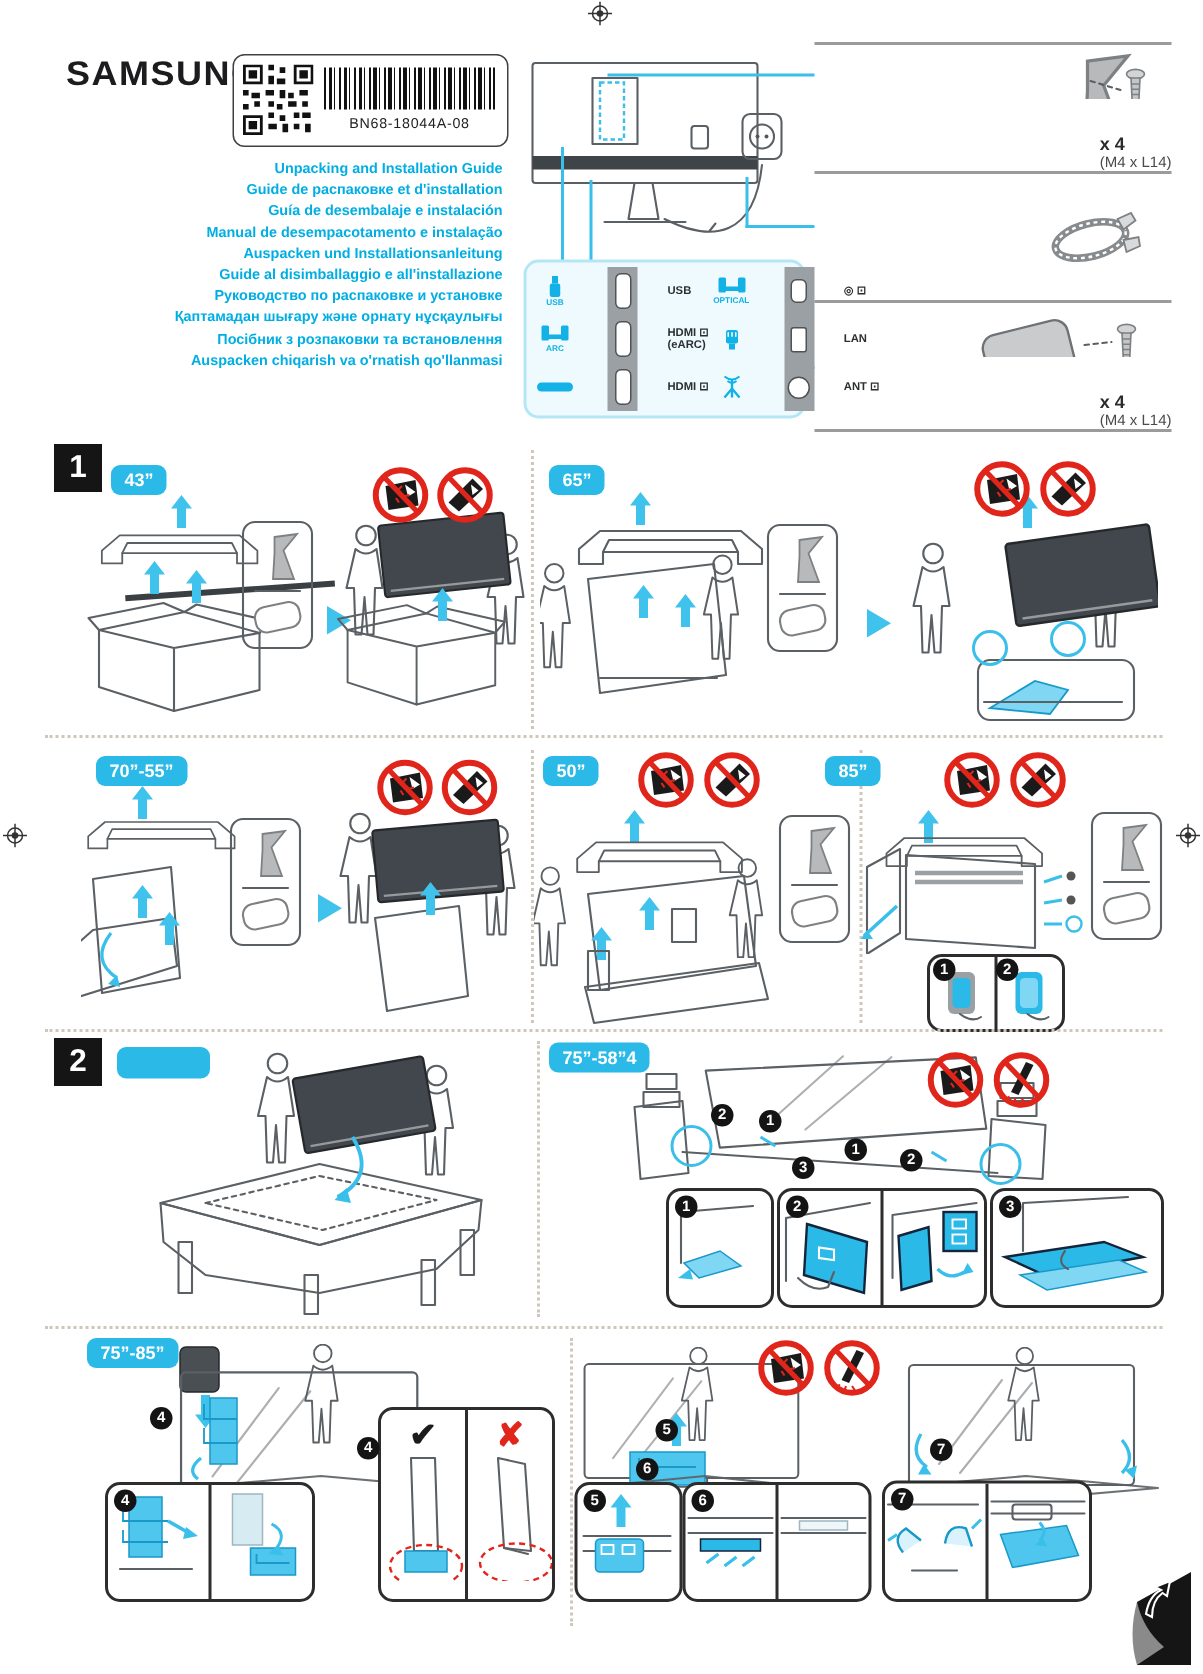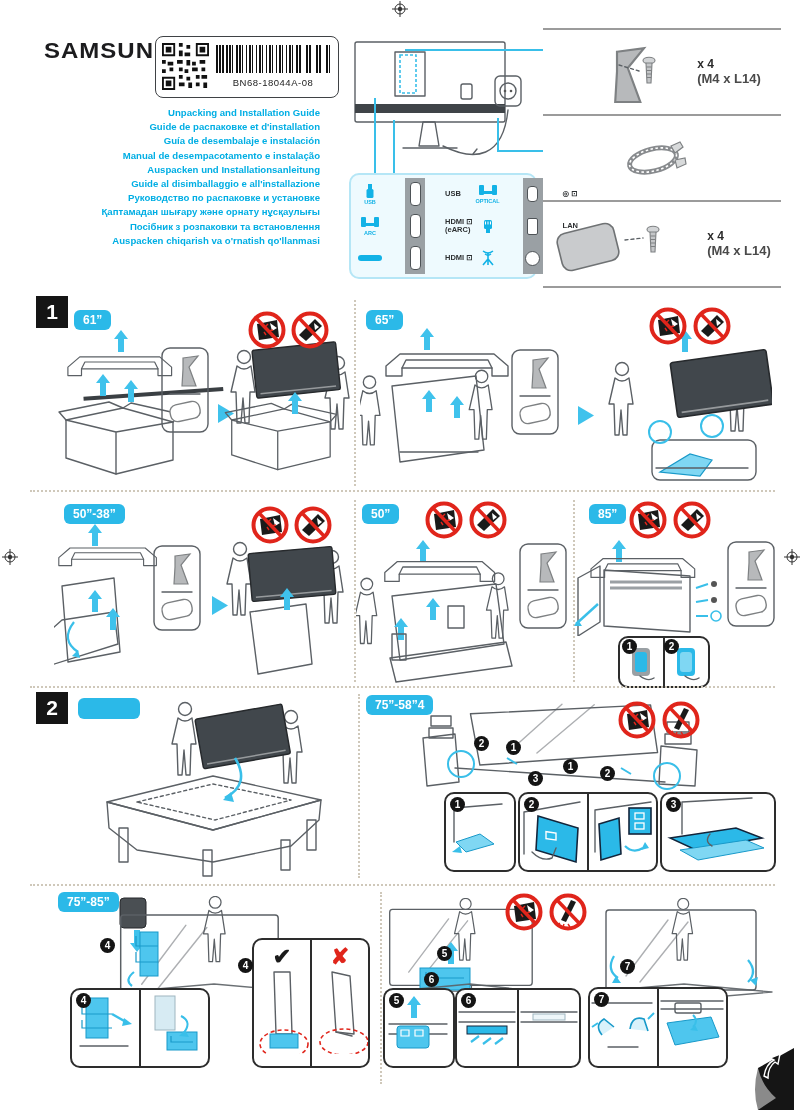--- a/index.html
+++ b/index.html
@@ -26,24 +26,24 @@
   .ports{background:#eefafe;border:2px solid #b5e6f6;border-radius:10px;display:grid;
          grid-template-columns:1fr 1fr;grid-template-rows:1fr 1fr 1fr;padding:3px 4px;box-sizing:border-box;}
   .pcell{display:flex;align-items:center;gap:20px;}
   .pdev{width:30px;display:flex;flex-direction:column;align-items:center;color:#12b2e6;
         font-size:5.5px;font-weight:bold;line-height:6px;}
   .pslot{width:20px;align-self:stretch;background:#9aa0a4;display:flex;align-items:center;justify-content:center;}
   .pport{width:9px;height:22px;background:#fff;border:1.5px solid #4e5357;border-radius:4px;}
   .pport.round{width:13px;height:13px;border-radius:50%;}
   .plbl{font-size:7.5px;color:#2c2f31;font-weight:bold;line-height:8.5px;white-space:nowrap;}
   .parts{box-sizing:border-box;}
-  .prow{position:relative;height:84px;border-top:2px solid #9b9b9b;display:flex;align-items:center;justify-content:center;gap:24px;}
+  .prow{position:relative;height:84px;border-top:2px solid #9b9b9b;display:flex;align-items:flex-end;justify-content:center;gap:24px;flex-direction:column;}
   .prow:last-child{border-bottom:2px solid #9b9b9b;}
   .qty{font-size:12px;font-weight:bold;color:#2b2b2b;line-height:13px;}
-  .spec{font-size:13px;color:#4a4a4a;font-weight:bold;}
+  .spec{font-size:10px;color:#4a4a4a;}
   .inset-box{position:absolute;border:2.5px solid #2d2d2d;border-radius:10px;background:#fff;display:flex;overflow:hidden;}
   .inset-frame{flex:1;position:relative;}
   .inset-frame + .inset-frame{border-left:2px solid #2d2d2d;}
   .checkx{position:absolute;border:2.5px solid #2d2d2d;border-radius:10px;background:#fff;display:flex;overflow:hidden;}
   .ck{font-size:22px;font-weight:bold;text-align:center;}
   .ck.good{color:#1b1b1b;}
   .ck.bad{color:#e0251b;}
 </style>
 </head>
 <body>
@@ -156,21 +156,21 @@
     <rect width="25" height="25" fill="#fff"></rect>
     <path fill="#111" d="M0 0h7v7h-7z M18 0h7v7h-7z M0 18h7v7h-7z"></path>
     <path fill="#fff" d="M1 1h5v5h-5z M19 1h5v5h-5z M1 19h5v5h-5z"></path>
     <path fill="#111" d="M2 2h3v3h-3z M20 2h3v3h-3z M2 20h3v3h-3z"></path>
     <path fill="#111" d="M9 0h2v2h-2z M13 1h2v2h-2z M9 4h2v3h-2z M12 5h3v2h-3z M0 9h2v2h-2z M3 10h3v2h-3z M8 9h3v2h-3z M13 9h2v3h-2z M16 10h2v2h-2z M20 9h3v2h-3z M9 13h2v2h-2z M12 14h2v2h-2z M16 13h3v2h-3z M21 13h2v2h-2z M9 17h2v2h-2z M13 18h2v2h-2z M9 21h3v2h-3z M14 21h2v3h-2z M18 17h2v2h-2z M21 17h3v2h-3z M18 21h2v2h-2z M22 21h2v3h-2z M4 13h2v2h-2z M0 14h2v2h-2z"></path>
   </svg>
   <div class="abs barcode" style="left:60px;top:8px;width:114px;height:28px"></div>
   <div class="abs bc-num" style="left:60px;top:40px;width:114px">BN68-18044A-08</div>
 </div>
 
-<div class="abs titles" style="left:80px;top:106px;width:240px">
+<div class="abs titles" style="left:95px;top:106px;width:240px">
   <div>Unpacking and Installation Guide</div>
   <div>Guide de распаковке et d'installation</div>
   <div>Guía de desembalaje e instalación</div>
   <div>Manual de desempacotamento e instalação</div>
   <div>Auspacken und Installationsanleitung</div>
   <div>Guide al disimballaggio e all'installazione</div>
   <div>Руководство по распаковке и установке</div>
   <div>Қаптамадан шығару және орнату нұсқаулығы</div>
   <div>Посібник з розпаковки та встановлення</div>
   <div>Auspacken chiqarish va o'rnatish qo'llanmasi</div>
@@ -304,21 +304,21 @@
     </svg>
     <div>
       <div class="qty">x 4</div>
       <div class="spec">(M4 x L14)</div>
     </div>
   </div>
 </div>
 
 <div class="abs secnum" style="left:36px;top:296px">1</div>
 
-<span class="abs size-badge" style="left:74px;top:310px">61”</span>
+<span class="abs size-badge" style="left:74px;top:310px">43”</span>
 
 <svg class="abs" style="left:56px;top:328px" width="296" height="156">
   <use href="#g-arrow" x="58" y="2"></use>
   <use href="#g-lid" x="10" y="26" transform="scale(.85)"></use>
   <use href="#g-box" x="5" y="62"></use>
   <path d="M15 66 h140" stroke="#3a3f43" stroke-width="4" transform="translate(8,6) rotate(-4)"></path>
   <use href="#g-arrow" x="40" y="46"></use>
       <use href="#g-arrow" x="68" y="52"></use>
   <use href="#g-inset" x="106" y="20"></use>
   <use href="#g-play" x="162" y="76"></use>
@@ -362,21 +362,21 @@
 </svg>
 <svg class="abs" style="left:648px;top:306px" width="40" height="40" viewBox="0 0 40 40">
       <use href="#g-prohib-press"></use>
     </svg>
 <svg class="abs" style="left:692px;top:306px" width="40" height="40" viewBox="0 0 40 40">
       <use href="#g-prohib-tilt"></use>
     </svg>
 
 <div class="abs dot-h" style="left:30px;top:490px;width:745px"></div>
 
-<span class="abs size-badge" style="left:64px;top:504px">50”-38”</span>
+<span class="abs size-badge" style="left:64px;top:504px">70”-55”</span>
 
 <svg class="abs" style="left:54px;top:524px" width="298" height="162">
   <use href="#g-arrow" x="34" y="0"></use>
   <use href="#g-lid" x="2" y="22" transform="scale(.8)"></use>
   <path class="s" fill="#fff" d="M8 62 L60 54 L66 128 L14 138 Z"></path>
   <path class="s" fill="#fff" d="M8 96 L60 88 L64 120 L-6 142 L-10 112 Z"></path>
   <path d="M20 98 q-14 18 4 30" stroke="#39bfe9" stroke-width="2.2" fill="none"></path>
   <path d="M24 126 l-6 6 8 2 z" fill="#39bfe9"></path>
   <use href="#g-arrow" x="34" y="66"></use>
       <use href="#g-arrow" x="52" y="84"></use>
@@ -414,21 +414,21 @@
   <rect x="92" y="66" width="16" height="22" fill="#d9dadb" class="s"></rect>
   <use href="#g-arrow" x="70" y="58"></use>
       <use href="#g-arrow" x="38" y="78"></use>
   <path class="s" fill="#fff" d="M34 118 L150 102 L156 126 L40 142 Z"></path>
   <rect x="36" y="94" width="14" height="26" fill="#c7c9cb" class="s"></rect>
   <use href="#g-inset" x="164" y="4"></use>
 </svg>
 
 <div class="abs dot-v" style="left:573px;top:500px;height:182px"></div>
 
-<span class="abs size-badge" style="left:589px;top:504px">85”</span>
+<span class="abs size-badge" style="left:550px;top:504px">85”</span>
 <svg class="abs" style="left:628px;top:500px" width="40" height="40" viewBox="0 0 40 40">
       <use href="#g-prohib-press"></use>
     </svg>
 <svg class="abs" style="left:672px;top:500px" width="40" height="40" viewBox="0 0 40 40">
       <use href="#g-prohib-tilt"></use>
     </svg>
 
 <svg class="abs" style="left:574px;top:540px" width="202" height="96">
   <use href="#g-arrow" x="38" y="0"></use>
   <use href="#g-lid" x="16" y="14" transform="scale(.85)"></use>

